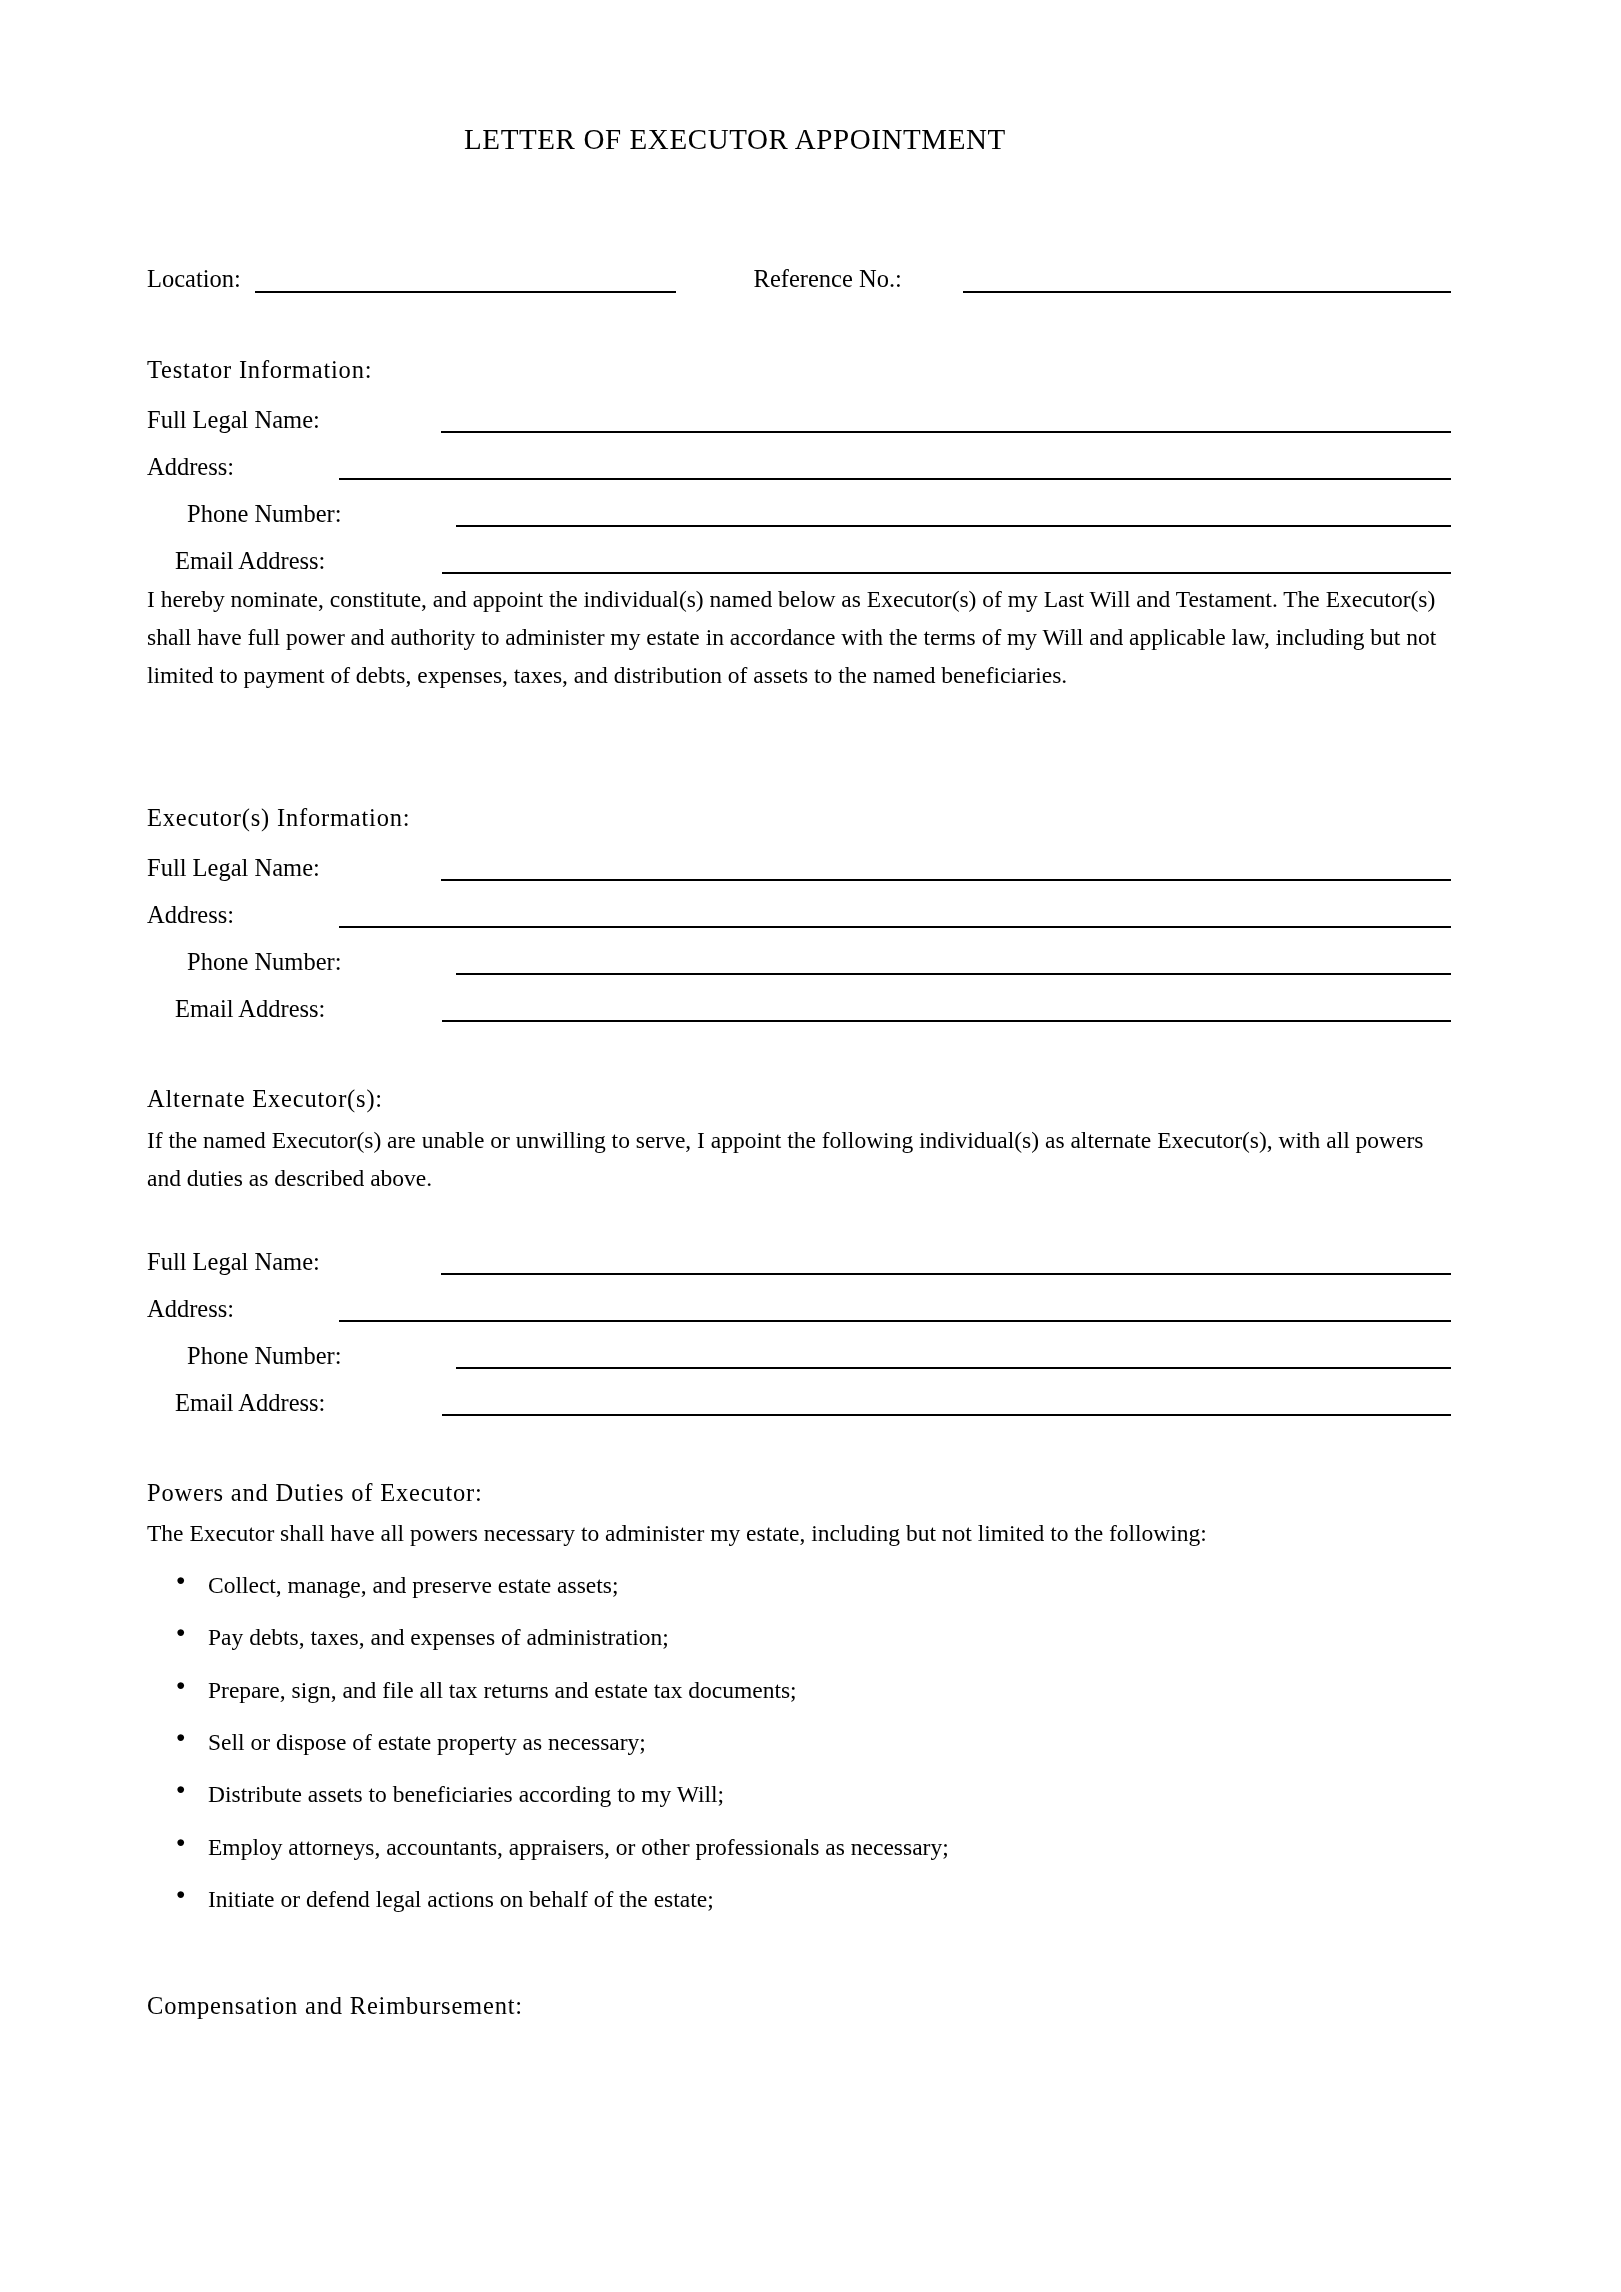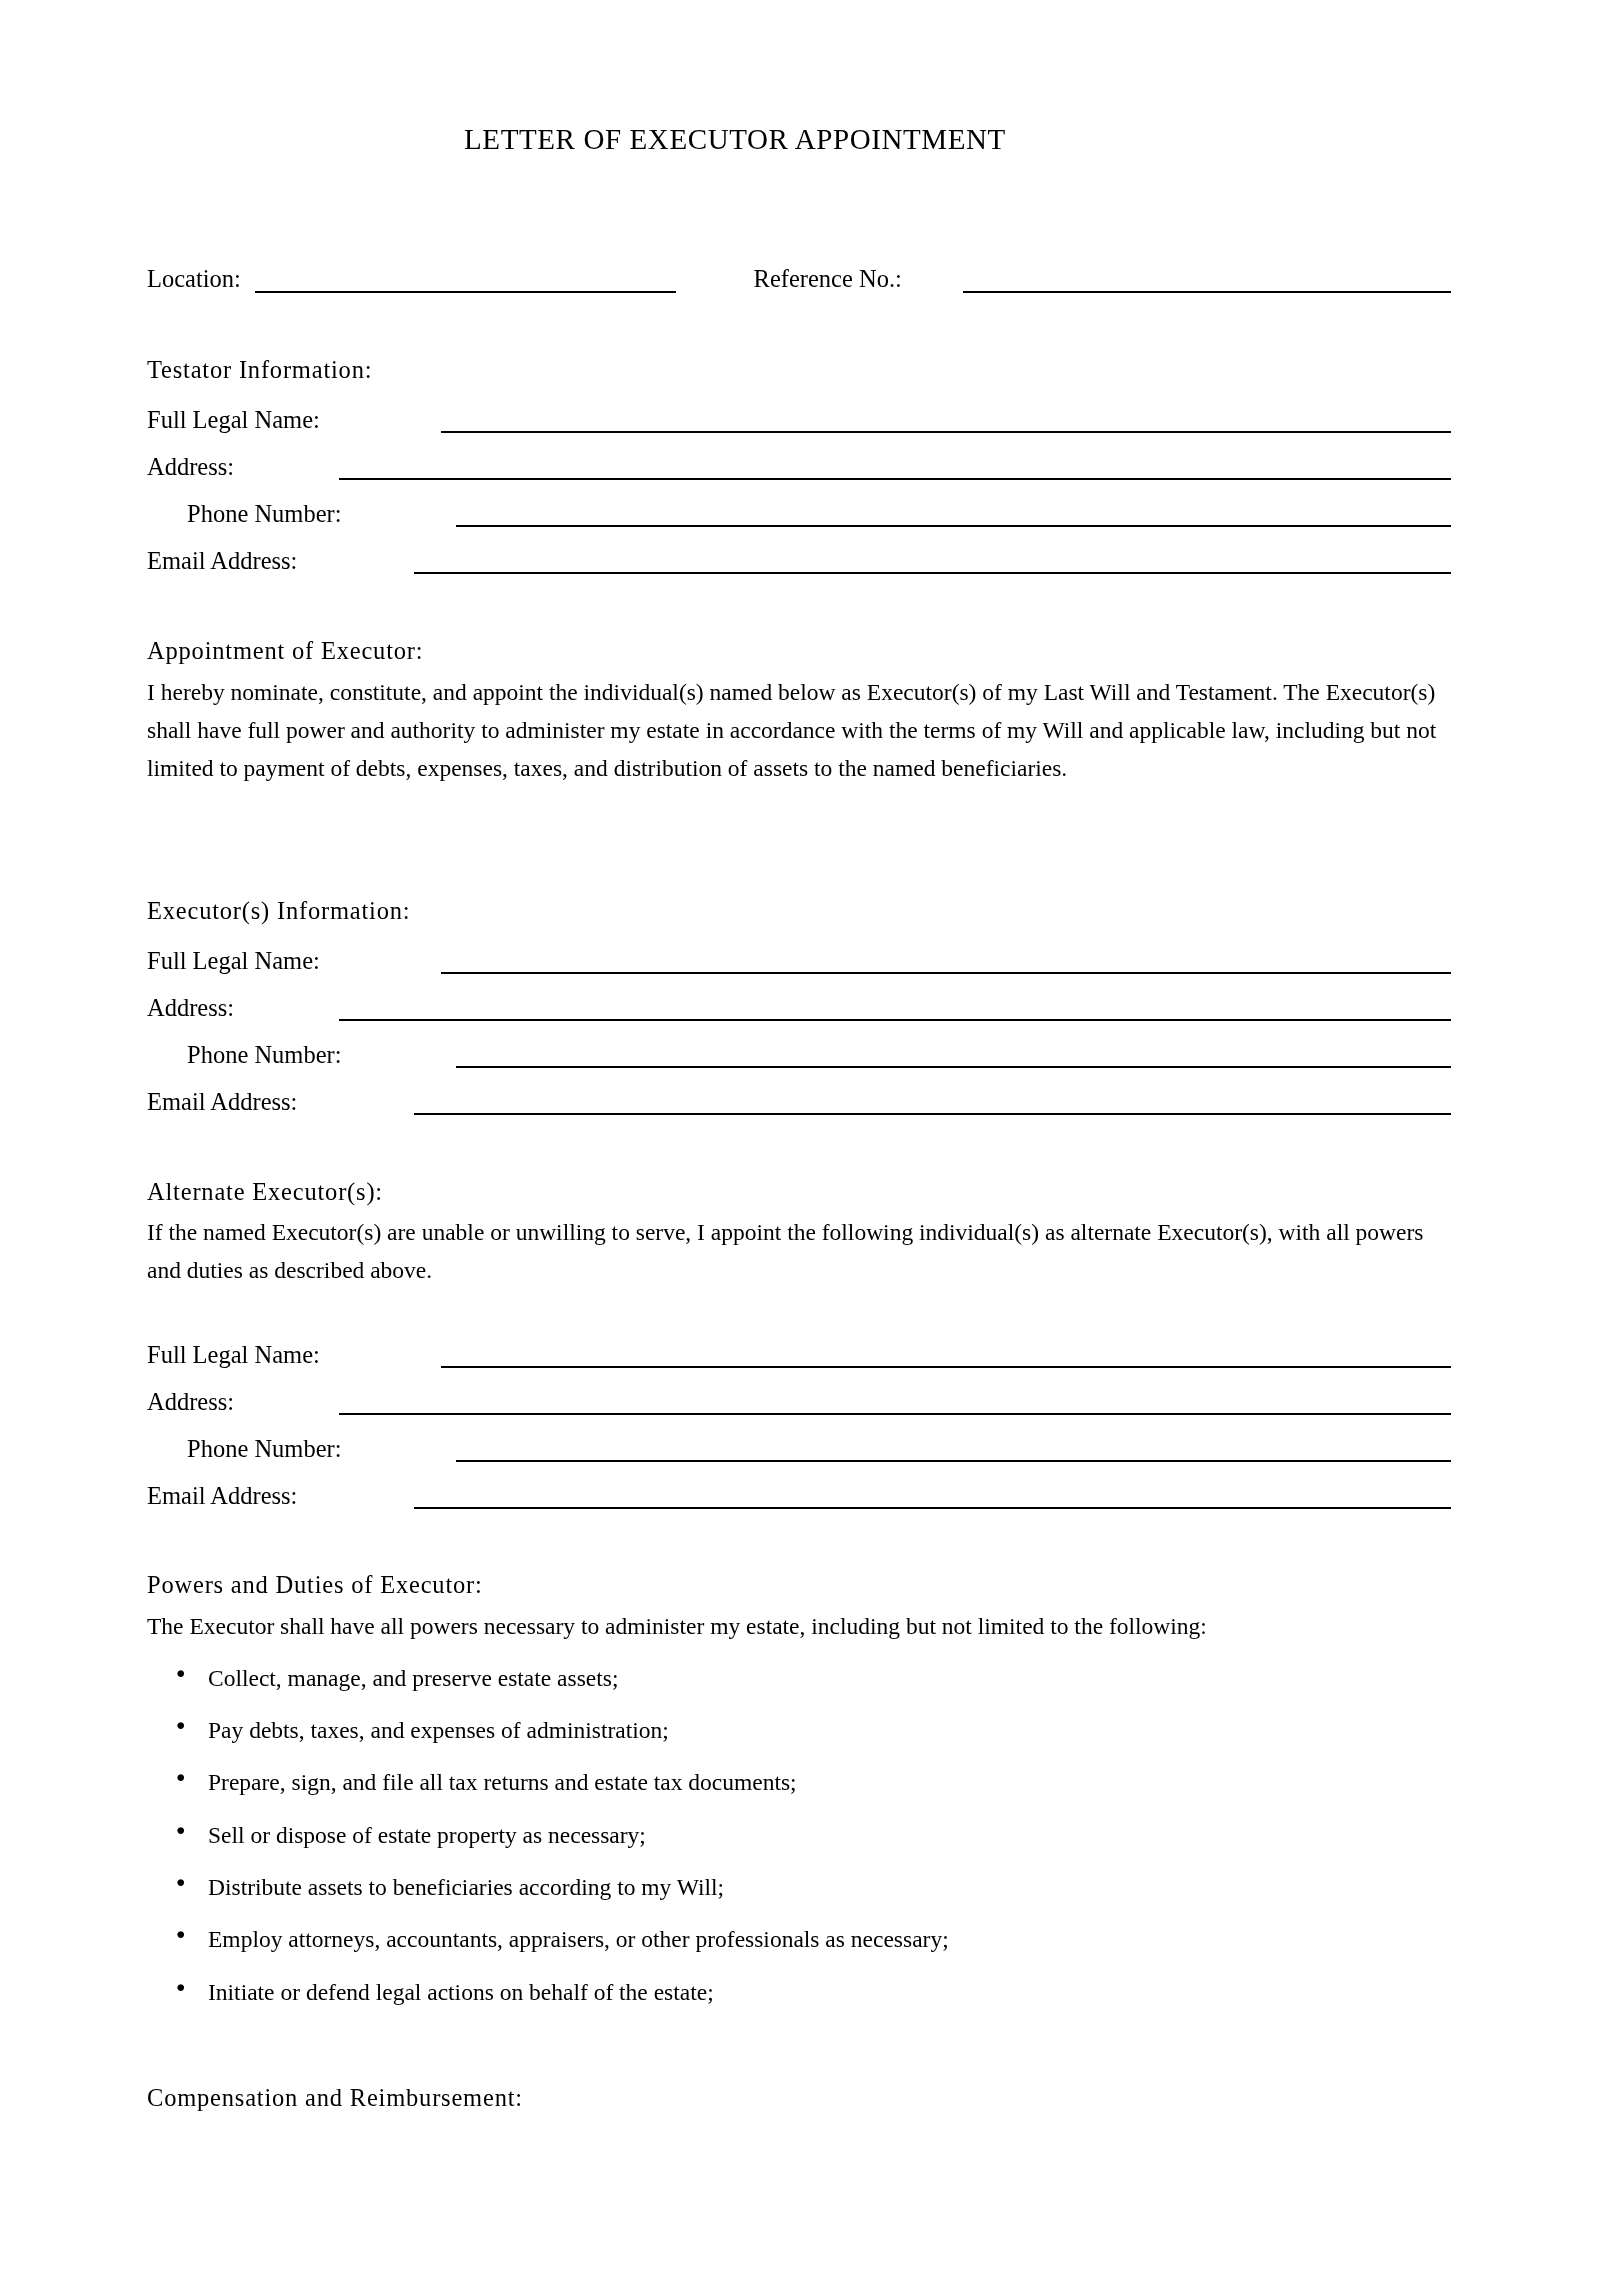--- a/index.html
+++ b/index.html
@@ -83,21 +83,21 @@
     text-align: left;
     margin: 0;
     width: 1313px;
   }
 
   .field-block { margin-top: 3.9px; }
   
   .lbl-w1 { min-width: 294px; }   
   .lbl-w2 { min-width: 192px; }   
   .lbl-w3 { min-width: 269px; margin-left: 40px; }   
-  .lbl-w4 { min-width: 267px; }   
+  .lbl-w4 { min-width: 267px; margin-left: 28px; }   
 
   ul.duties {
     list-style: none;
     margin: 17.6px 0 0 0;
     padding: 0;
   }
   ul.duties li {
     font-size: 23.5px;
     line-height: 1.35;
     position: relative;
@@ -148,21 +148,20 @@
       <div class="field-row">
         <span class="field-label lbl-w3">Phone Number:</span>
         <span class="rule"></span>
       </div>
       <div class="field-row">
         <span class="field-label lbl-w4">Email Address:</span>
         <span class="rule"></span>
       </div>
     </div>
 
-    <div class="section-head">Appointment of Executor:</div>
     <p class="para">I hereby nominate, constitute, and appoint the individual(s) named below as Executor(s) of my Last Will and Testament. The Executor(s) shall have full power and authority to administer my estate in accordance with the terms of my Will and applicable law, including but not limited to payment of debts, expenses, taxes, and distribution of assets to the named beneficiaries.</p>
 
     <div class="spacer-lg"></div>
 
     <div class="section-head tight">Executor(s) Information:</div>
 
     <div class="field-block">
       <div class="field-row">
         <span class="field-label lbl-w1">Full Legal Name:</span>
         <span class="rule"></span>

